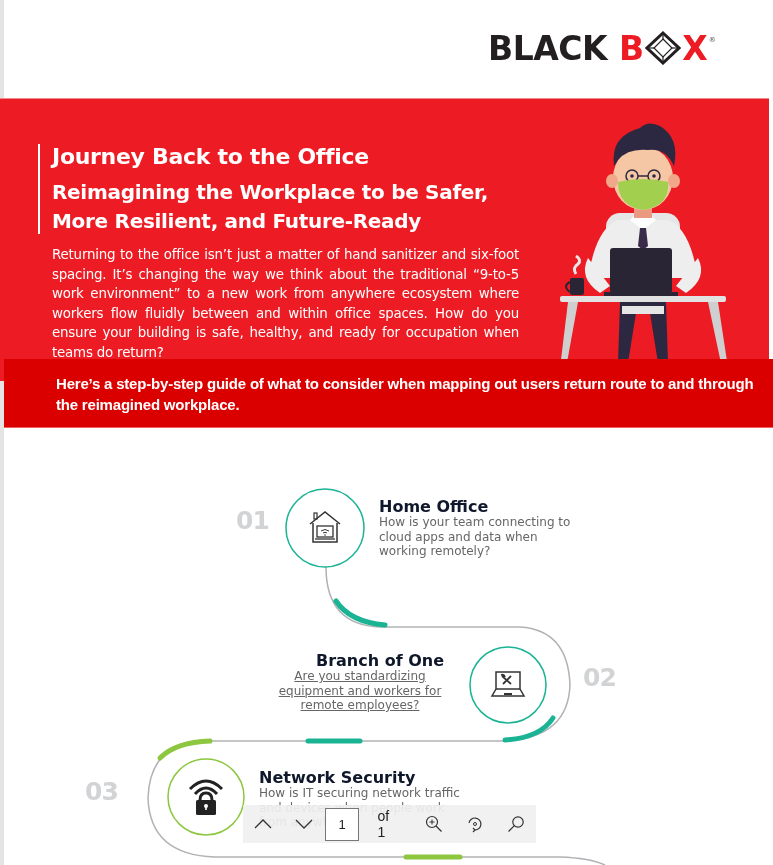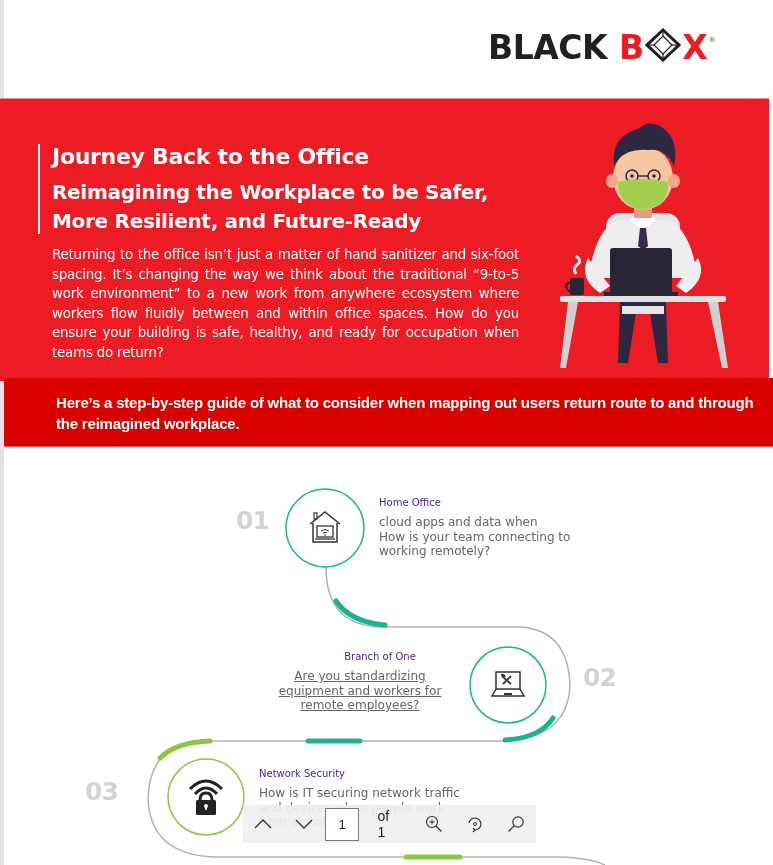--- a/index.html
+++ b/index.html
@@ -1,41 +1,41 @@
 <!DOCTYPE html>
 <html><head>
 <meta charset="utf-8">
 <style>
   * { box-sizing: border-box; margin: 0; padding: 0; }
   html, body { width: 773px; height: 865px; overflow: hidden; background: #ffffff; }
   body { position: relative; font-family: "DejaVu Sans", "Liberation Sans", sans-serif; }
   .left-strip { position: absolute; left: 0; top: 0; width: 4px; height: 865px; background: #e4e4e4; }
 
-  .logo { position: absolute; left: 488px; top: 28px; height: 40px; display: flex; }
+  .logo { position: absolute; left: 488px; top: 28px; height: 40px; display: flex; align-items: center; }
   .logo-black { font-family: "DejaVu Sans", sans-serif; font-weight: bold; font-size: 33px; letter-spacing: -0.5px; color: #231f20; }
   .logo-b { font-family: "DejaVu Sans", sans-serif; font-weight: bold; font-size: 33px; color: #ed1c24; margin-left: 12px; }
   .logo-x { font-family: "DejaVu Sans", sans-serif; font-weight: bold; font-size: 33px; color: #ed1c24; }
   .logo-reg { font-size: 7px; color: #555; align-self: flex-start; margin-top: 8px; margin-left: 1px; }
   .logo-cube { width: 36px; height: 34px; margin: 0 1px; }
 
   .hero { position: absolute; left: 0; top: 98px; width: 769px; height: 283px; background: #ed1c24; border-top: 1px solid #f08a8d; padding-left: 32px; }
   .hero-bar { position: absolute; left: 38px; top: 45px; width: 2px; height: 90px; background: #ffffff; }
   .hero-title { position: absolute; left: 52px; top: 45px; color: #fff; font-family: "DejaVu Sans", sans-serif; font-weight: bold; font-size: 22px; letter-spacing: -0.3px; white-space: nowrap; }
   .hero-sub { position: absolute; left: 52px; top: 79px; color: #fff; font-family: "DejaVu Sans", sans-serif; font-weight: bold; font-size: 20px; line-height: 29px; letter-spacing: -0.3px; width: 480px; }
   .hero-body { position: absolute; left: 52px; top: 146px; width: 467px; color: #fff; font-family: "DejaVu Sans", sans-serif; font-size: 13.4px; line-height: 19.5px; text-align: justify; letter-spacing: -0.2px; }
 
   .illustration { position: absolute; left: 548px; top: 118px; width: 190px; height: 255px; }
 
-  .guide-band { position: absolute; left: 4px; top: 378px; width: 769px; height: 69px; background: #da0000; border-bottom: 1px solid #f06060; }
+  .guide-band { position: absolute; left: 4px; top: 359px; width: 769px; height: 69px; background: #da0000; border-bottom: 1px solid #f06060; }
   .guide-text { position: absolute; left: 52px; top: 14px; width: 720px; color: #fff; font-family: "Liberation Sans", sans-serif; font-weight: bold; font-size: 15px; line-height: 21px; letter-spacing: -0.2px; }
 
   .timeline { position: absolute; left: 0; top: 450px; width: 773px; height: 415px; }
 
   .step-num { position: absolute; font-family: "DejaVu Sans", sans-serif; font-weight: bold; font-size: 25px; color: #d2d3d5; letter-spacing: -1px; }
-  .step-title { position: absolute; font-family: "DejaVu Sans", sans-serif; font-weight: normal; font-size: 10px; color: #4c1d95; }
+  .step-title { position: absolute; font-family: "DejaVu Sans", sans-serif; font-weight: bold; font-size: 16px; color: #0f172a; }
   .step-desc { position: absolute; font-family: "DejaVu Sans", sans-serif; font-size: 12px; line-height: 14.5px; color: #666; }
 
   .pdf-toolbar { position: absolute; left: 243px; top: 805px; width: 293px; height: 38px; background: rgba(240,240,240,0.92); display: flex; align-items: center; }
   .tb-btn { width: 44px; height: 38px; display: flex; align-items: center; justify-content: center; cursor: pointer; }
   .tb-page { width: 37px; height: 33px; border: 1px solid #777; background: #fff; display: flex; align-items: center; justify-content: center; font-family: "Liberation Sans", sans-serif; font-size: 13px; color: #222; margin-left: 0px; }
   .tb-of { font-family: "Liberation Sans", sans-serif; font-size: 14px; color: #222; margin-left: 18px; margin-right: 14px; }
 </style>
 </head>
 <body>
 
@@ -156,22 +156,22 @@
   <path d="M9 20 Q20 8 31 20" fill="none" stroke="#222" stroke-width="3"></path>
   <path d="M14 26 Q14 19 20 19 Q26 19 26 26" fill="none" stroke="#222" stroke-width="3"></path>
   <rect x="10" y="26" width="20" height="15" rx="1.5" fill="#222"></rect>
   <circle cx="20" cy="32" r="2" fill="#fff"></circle>
   <rect x="19.2" y="32" width="1.6" height="4" fill="#fff"></rect>
 </svg>
 
 <div class="step-num" style="left:236px;top:506px;">01</div>
 <div class="step-title" style="left:379px;top:497px;">Home Office</div>
 <div class="step-desc" style="left:379px;top:515px;width:200px;">
+  <div>How is your team connecting to</div>
   <div>cloud apps and data when</div>
-  <div>How is your team connecting to</div>
   <div>working remotely?</div>
 </div>
 
 <div class="step-num" style="left:583px;top:663px;">02</div>
 <div class="step-title" style="left:300px;top:651px;width:160px;text-align:center;">Branch of One</div>
 <div class="step-desc" style="left:260px;top:669px;width:200px;text-align:center;text-decoration:underline;">
   <div>Are you standardizing</div>
   <div>equipment and workers for</div>
   <div>remote employees?</div>
 </div>

